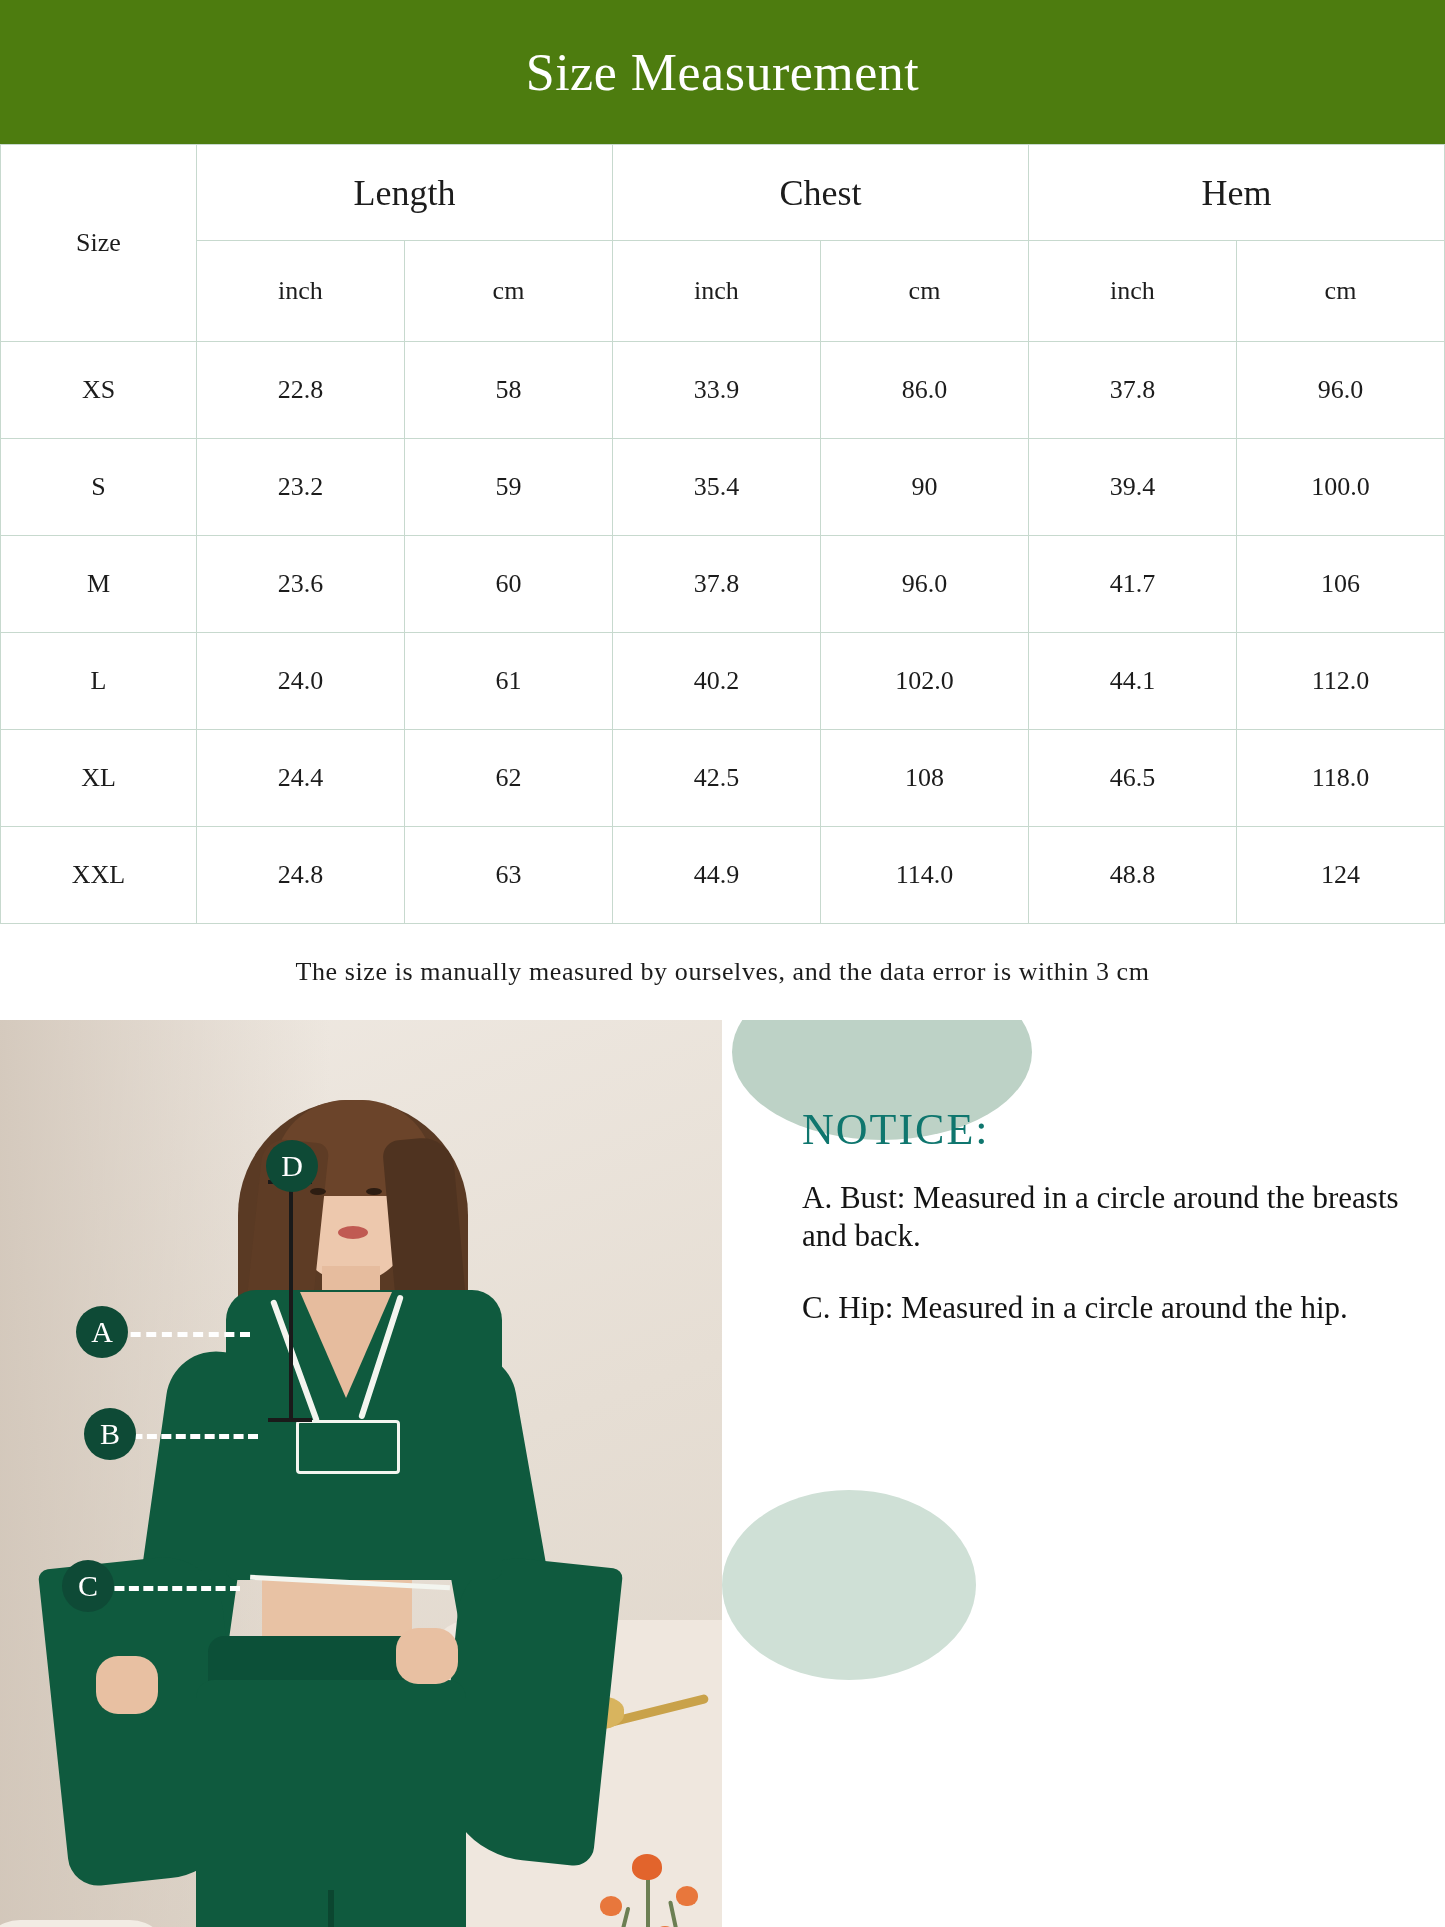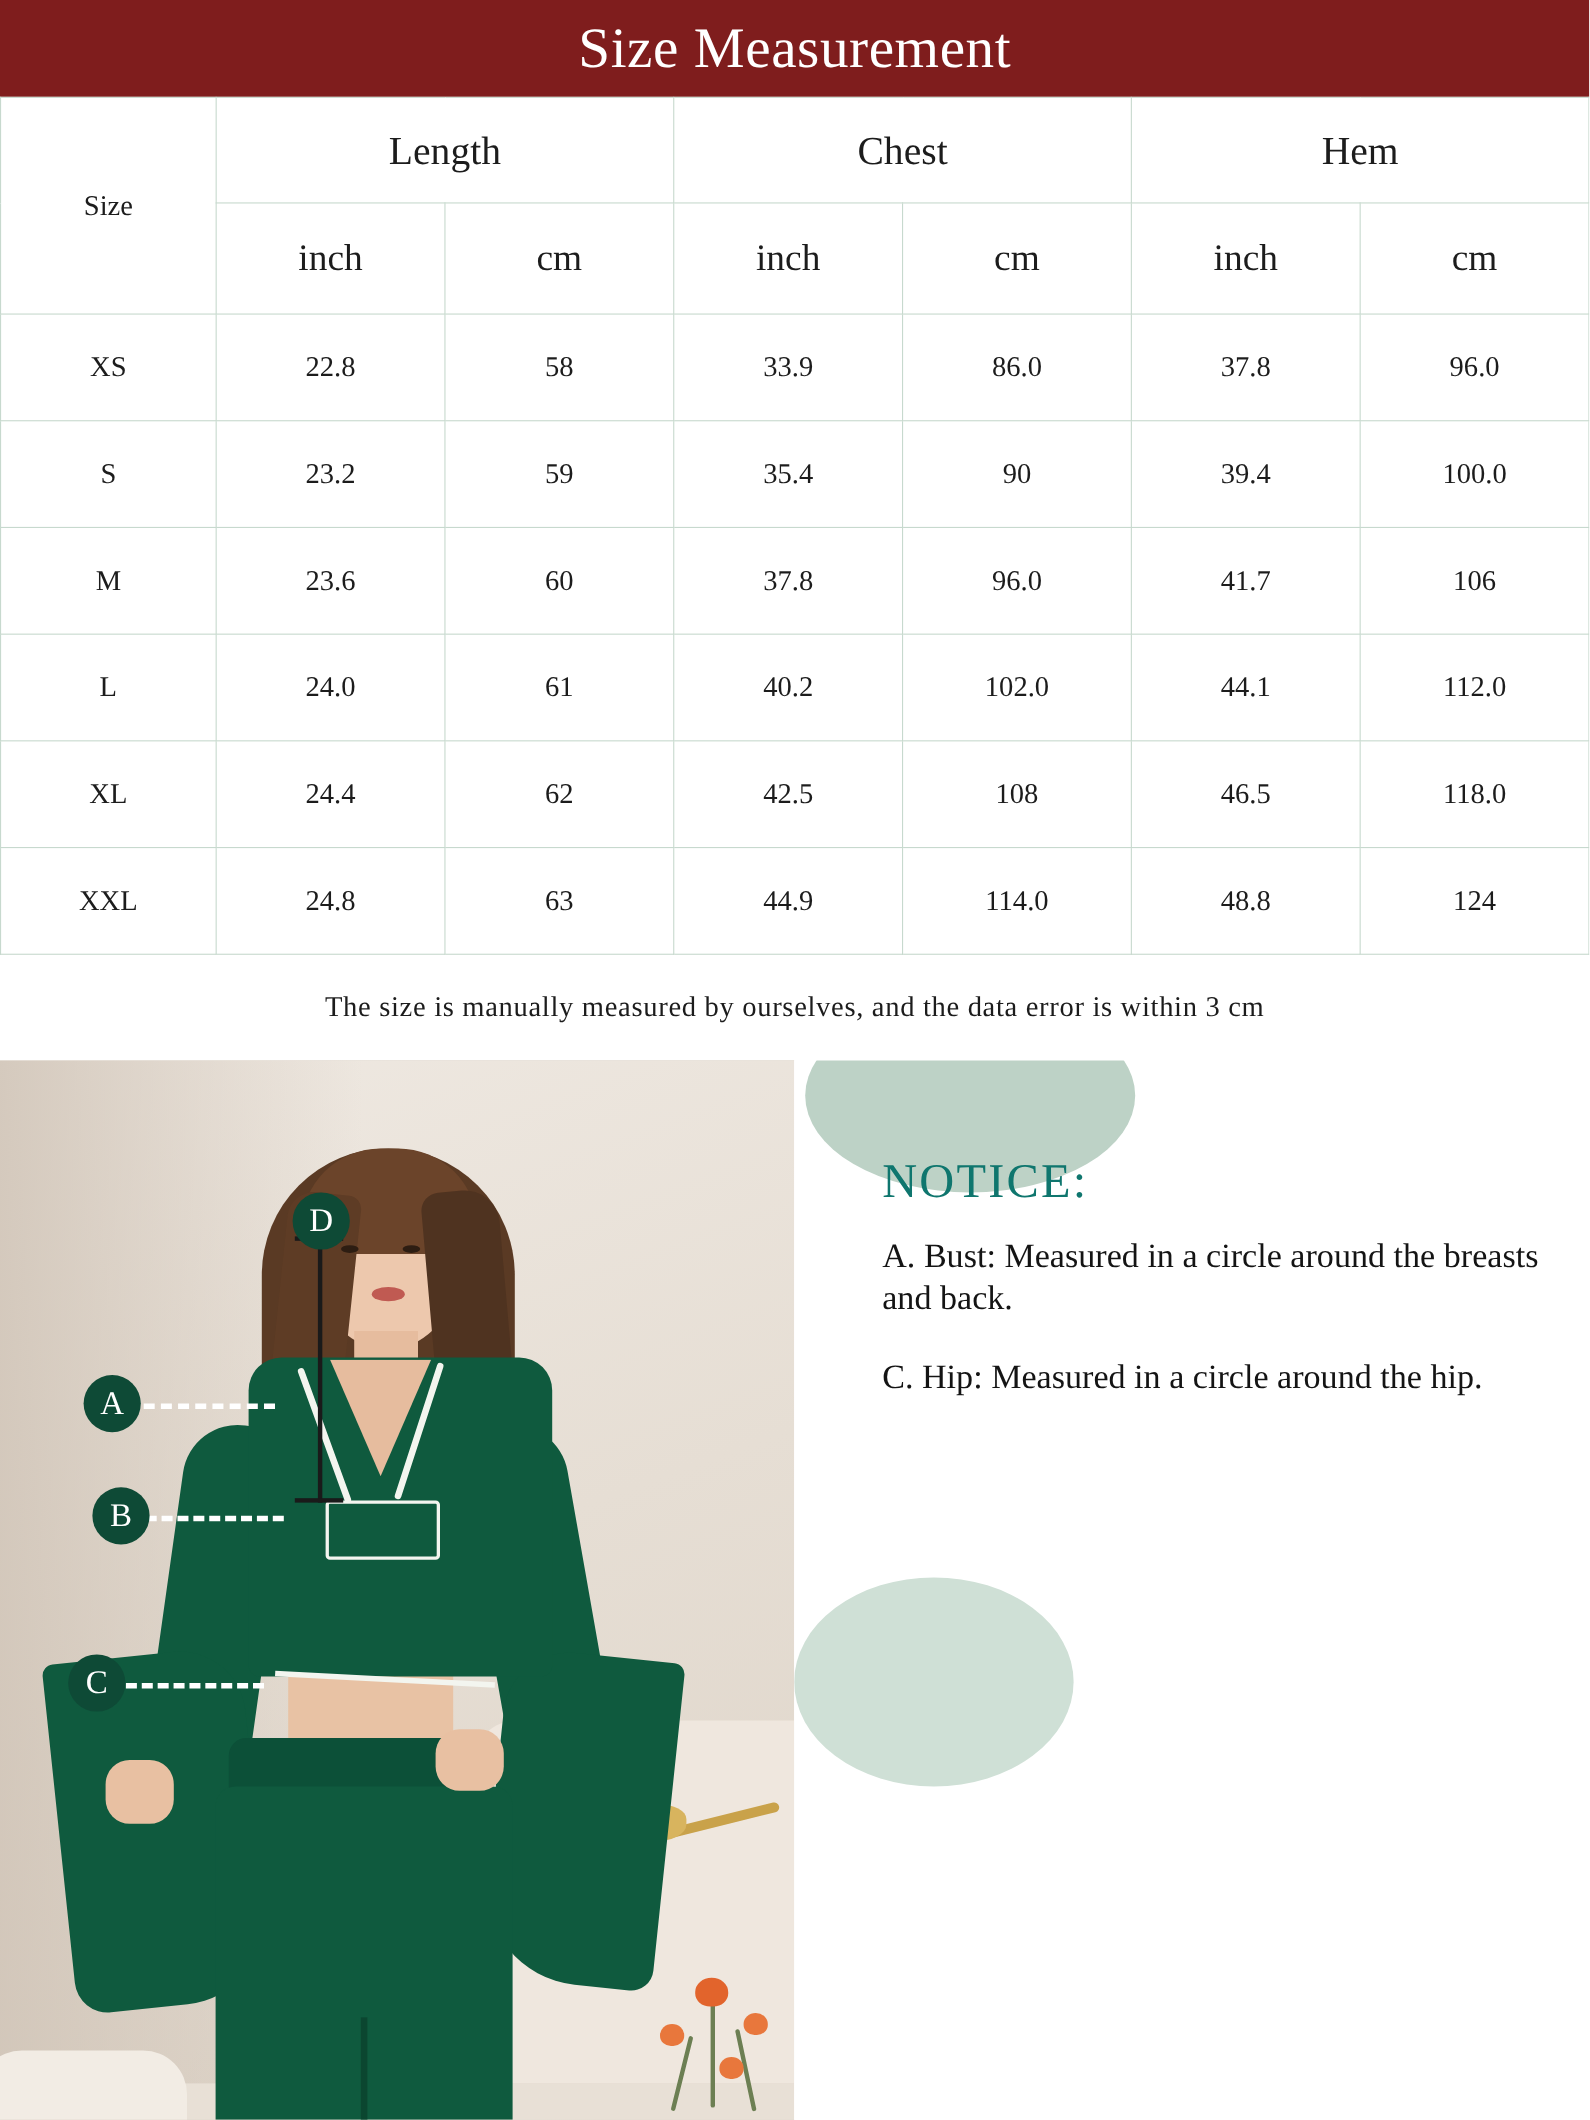--- a/index.html
+++ b/index.html
@@ -12,22 +12,22 @@
   .page {
     position: relative;
     width: 1445px;
     height: 1927px;
     overflow: hidden;
     background: #ffffff;
   }
 
   
   .header {
-    height: 88px;
-    background: #7f1d1d;
+    height: 144px;
+    background: #4d7c0f;
     display: flex;
     align-items: center;
     justify-content: center;
   }
   .header-title {
     color: #ffffff;
     font-size: 52px;
     font-weight: 400;
     letter-spacing: 0.5px;
     font-family: "Liberation Serif", serif;
@@ -50,21 +50,21 @@
   th.size-head {
     width: 196px;
     font-size: 26px;
     vertical-align: middle;
   }
   th.group-head {
     font-size: 36px;
     height: 96px;
   }
   th.unit-head {
-    font-size: 34px;
+    font-size: 26px;
     height: 101px;
   }
   td.cell {
     height: 97px;
     font-size: 26px;
   }
   td.size-cell { font-size: 26px; }
   .col-inch { width: 176px; }
   .col-cm  { width: 180px; }
 

